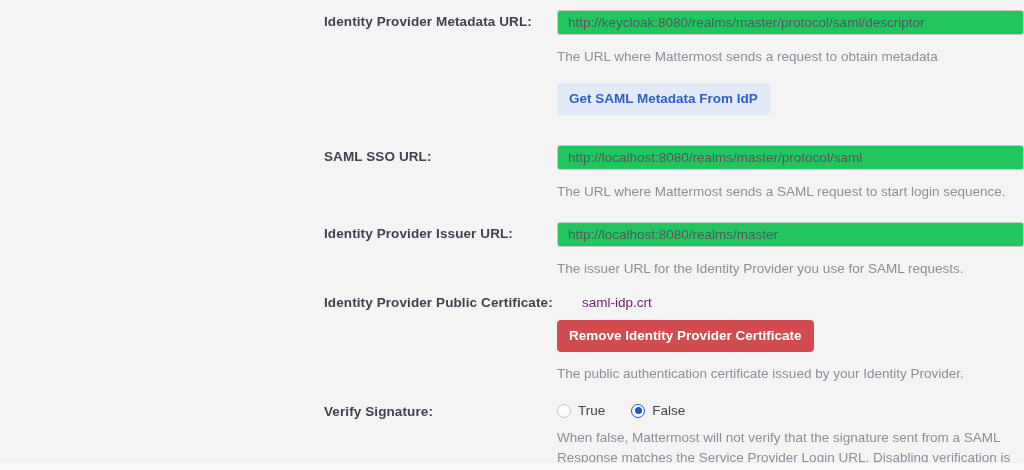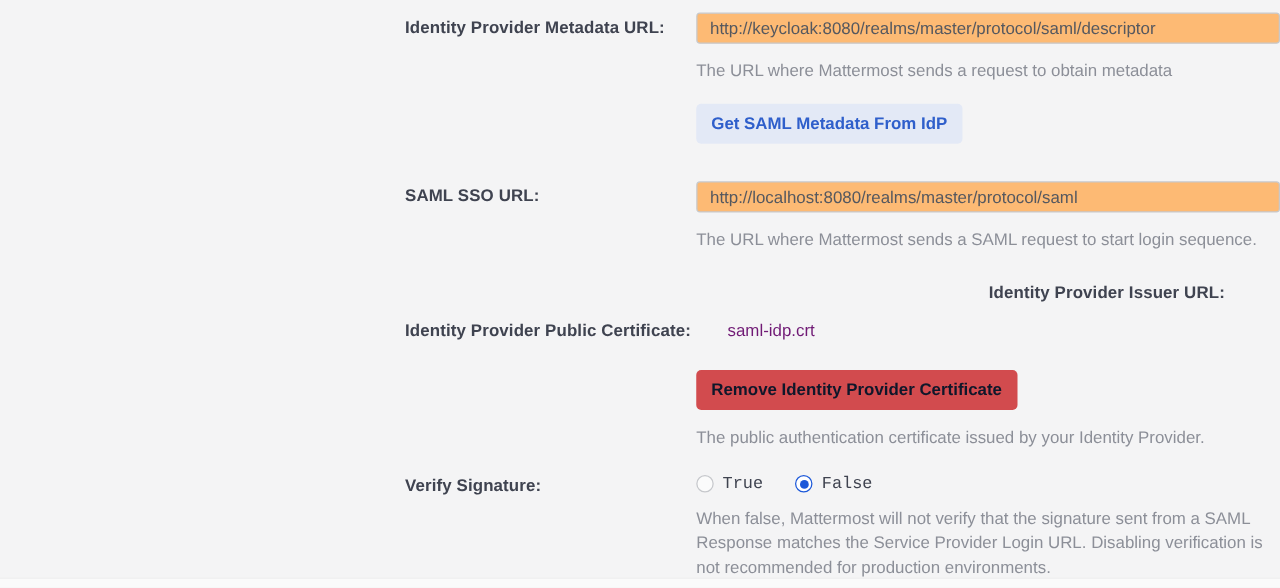--- a/index.html
+++ b/index.html
@@ -26,21 +26,21 @@
     color: #3f4350;
     letter-spacing: .1px;
   }
   .content-col { width: 467px; flex: 0 0 467px; }
   .text-input {
     width: 467px;
     height: 25px;
     padding: 3px 10px;
     border: 1px solid #c7c8ca;
     border-radius: 3px;
-    background: #fdba74;
+    background: #22c55e;
     color: #55585f;
     font-family: "Liberation Sans", sans-serif;
     font-size: 13.5px;
     outline: none;
     display: block;
   }
   .help {
     margin-top: 12px;
     color: #8c8f98;
     line-height: 1.45;
@@ -56,36 +56,36 @@
     height: 32px;
     line-height: 32px;
     cursor: pointer;
   }
   .btn-secondary {
     margin-top: 16px;
     background: #e3e9f6;
     color: #2f5fcb;
   }
   .btn-danger {
-    margin-top: 24px;
+    margin-top: 10px;
     background: #d24b4e;
-    color: #0f172a;
+    color: #ffffff;
   }
   .file-name {
     padding-top: 4px;
     color: #701a75;
     margin-left: 25px;
   }
   .radio-group {
     display: flex;
     align-items: center;
     padding-top: 3px;
     gap: 26px;
   }
-  .radio-option { display: flex; align-items: center; cursor: pointer; font-family: Liberation Mono, monospace; }
+  .radio-option { display: flex; align-items: center; cursor: pointer; }
   .radio-circle {
     width: 14px; height: 14px;
     border-radius: 50%;
     border: 1px solid #c6c8cc;
     background: #fbfbfb;
     display: inline-flex;
     align-items: center;
     justify-content: center;
     flex: 0 0 14px;
   }
@@ -125,20 +125,24 @@
   <div class="row row-sso">
     <div class="label-col">SAML SSO URL:</div>
     <div class="content-col">
       <input class="text-input" type="text" value="http://localhost:8080/realms/master/protocol/saml" style="">
       <div class="help">The URL where Mattermost sends a SAML request to start login sequence.</div>
     </div>
   </div>
 
   <div class="row row-issuer">
     <div class="label-col">Identity Provider Issuer URL:</div>
+    <div class="content-col">
+      <input class="text-input" type="text" value="http://localhost:8080/realms/master" style="">
+      <div class="help">The issuer URL for the Identity Provider you use for SAML requests.</div>
+    </div>
   </div>
 
   <div class="row row-cert">
     <div class="label-col">Identity Provider Public Certificate:</div>
     <div class="content-col">
       <div class="file-name">saml-idp.crt</div>
       <button class="btn btn-danger">Remove Identity Provider Certificate</button>
       <div class="help">The public authentication certificate issued by your Identity Provider.</div>
     </div>
   </div>

